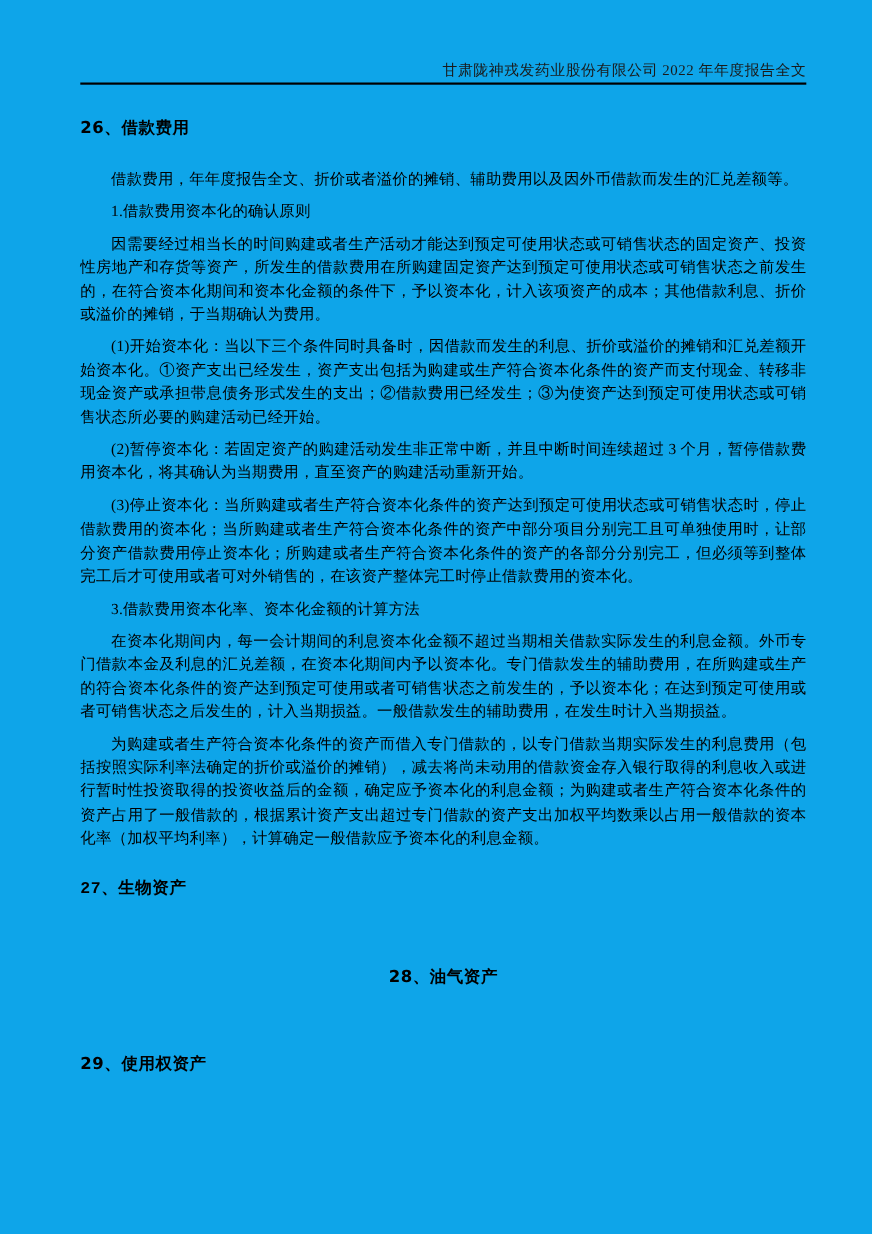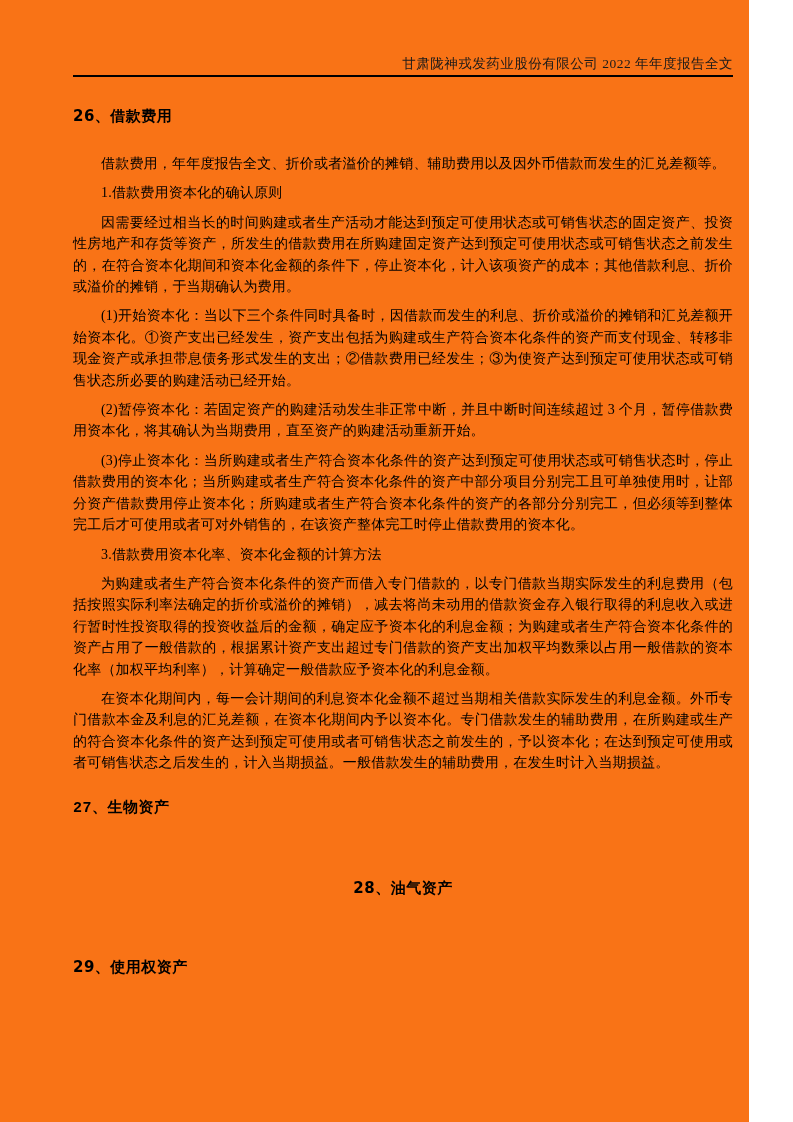--- a/index.html
+++ b/index.html
@@ -2,27 +2,26 @@
 <html lang="zh"><head>
 <meta charset="utf-8">
 <style>
   html, body {
     margin: 0;
     padding: 0;
     background: #ffffff;
   }
   .page {
     position: relative;
-    width: 728px;
+    width: 793px;
     height: 1122px;
-    background: #f97316;
+    background: #0ea5e9;
     overflow: hidden;
     font-family: "Liberation Serif", "DejaVu Serif", serif;
     color: #000000;
-    padding-left: 21px;
   }
   .page-header {
     position: absolute;
     top: 55px;
     left: 73px;
     width: 660px;
     text-align: right;
     font-size: 13.5px;
     line-height: 18px;
     color: #1a1a1a;
@@ -84,34 +83,34 @@
   <div class="header-rule"></div>
 
   <div class="content">
 
     <h2 class="sec-heading">26、借款费用</h2>
 
     <p class="body-p">借款费用，年年度报告全文、折价或者溢价的摊销、辅助费用以及因外币借款而发生的汇兑差额等。</p>
 
     <p class="body-p">1.借款费用资本化的确认原则</p>
 
-    <p class="body-p">因需要经过相当长的时间购建或者生产活动才能达到预定可使用状态或可销售状态的固定资产、投资性房地产和存货等资产，所发生的借款费用在所购建固定资产达到预定可使用状态或可销售状态之前发生的，在符合资本化期间和资本化金额的条件下，停止资本化，计入该项资产的成本；其他借款利息、折价或溢价的摊销，于当期确认为费用。</p>
+    <p class="body-p">因需要经过相当长的时间购建或者生产活动才能达到预定可使用状态或可销售状态的固定资产、投资性房地产和存货等资产，所发生的借款费用在所购建固定资产达到预定可使用状态或可销售状态之前发生的，在符合资本化期间和资本化金额的条件下，予以资本化，计入该项资产的成本；其他借款利息、折价或溢价的摊销，于当期确认为费用。</p>
 
 
     <p class="body-p">(1)开始资本化：当以下三个条件同时具备时，因借款而发生的利息、折价或溢价的摊销和汇兑差额开始资本化。①资产支出已经发生，资产支出包括为购建或生产符合资本化条件的资产而支付现金、转移非现金资产或承担带息债务形式发生的支出；②借款费用已经发生；③为使资产达到预定可使用状态或可销售状态所必要的购建活动已经开始。</p>
 
     <p class="body-p">(2)暂停资本化：若固定资产的购建活动发生非正常中断，并且中断时间连续超过 3 个月，暂停借款费用资本化，将其确认为当期费用，直至资产的购建活动重新开始。</p>
 
     <p class="body-p">(3)停止资本化：当所购建或者生产符合资本化条件的资产达到预定可使用状态或可销售状态时，停止借款费用的资本化；当所购建或者生产符合资本化条件的资产中部分项目分别完工且可单独使用时，让部分资产借款费用停止资本化；所购建或者生产符合资本化条件的资产的各部分分别完工，但必须等到整体完工后才可使用或者可对外销售的，在该资产整体完工时停止借款费用的资本化。</p>
 
     <p class="body-p">3.借款费用资本化率、资本化金额的计算方法</p>
 
+    <p class="body-p">在资本化期间内，每一会计期间的利息资本化金额不超过当期相关借款实际发生的利息金额。外币专门借款本金及利息的汇兑差额，在资本化期间内予以资本化。专门借款发生的辅助费用，在所购建或生产的符合资本化条件的资产达到预定可使用或者可销售状态之前发生的，予以资本化；在达到预定可使用或者可销售状态之后发生的，计入当期损益。一般借款发生的辅助费用，在发生时计入当期损益。</p>
+
     <p class="body-p">为购建或者生产符合资本化条件的资产而借入专门借款的，以专门借款当期实际发生的利息费用（包括按照实际利率法确定的折价或溢价的摊销），减去将尚未动用的借款资金存入银行取得的利息收入或进行暂时性投资取得的投资收益后的金额，确定应予资本化的利息金额；为购建或者生产符合资本化条件的资产占用了一般借款的，根据累计资产支出超过专门借款的资产支出加权平均数乘以占用一般借款的资本化率（加权平均利率），计算确定一般借款应予资本化的利息金额。</p>
-
-    <p class="body-p">在资本化期间内，每一会计期间的利息资本化金额不超过当期相关借款实际发生的利息金额。外币专门借款本金及利息的汇兑差额，在资本化期间内予以资本化。专门借款发生的辅助费用，在所购建或生产的符合资本化条件的资产达到预定可使用或者可销售状态之前发生的，予以资本化；在达到预定可使用或者可销售状态之后发生的，计入当期损益。一般借款发生的辅助费用，在发生时计入当期损益。</p>
 
     <h2 class="sec-heading gap-27">27、生物资产</h2>
 
     <h2 class="sec-heading gap-28">28、油气资产</h2>
 
     <h2 class="sec-heading gap-29">29、使用权资产</h2>
 
   </div>
 
 

